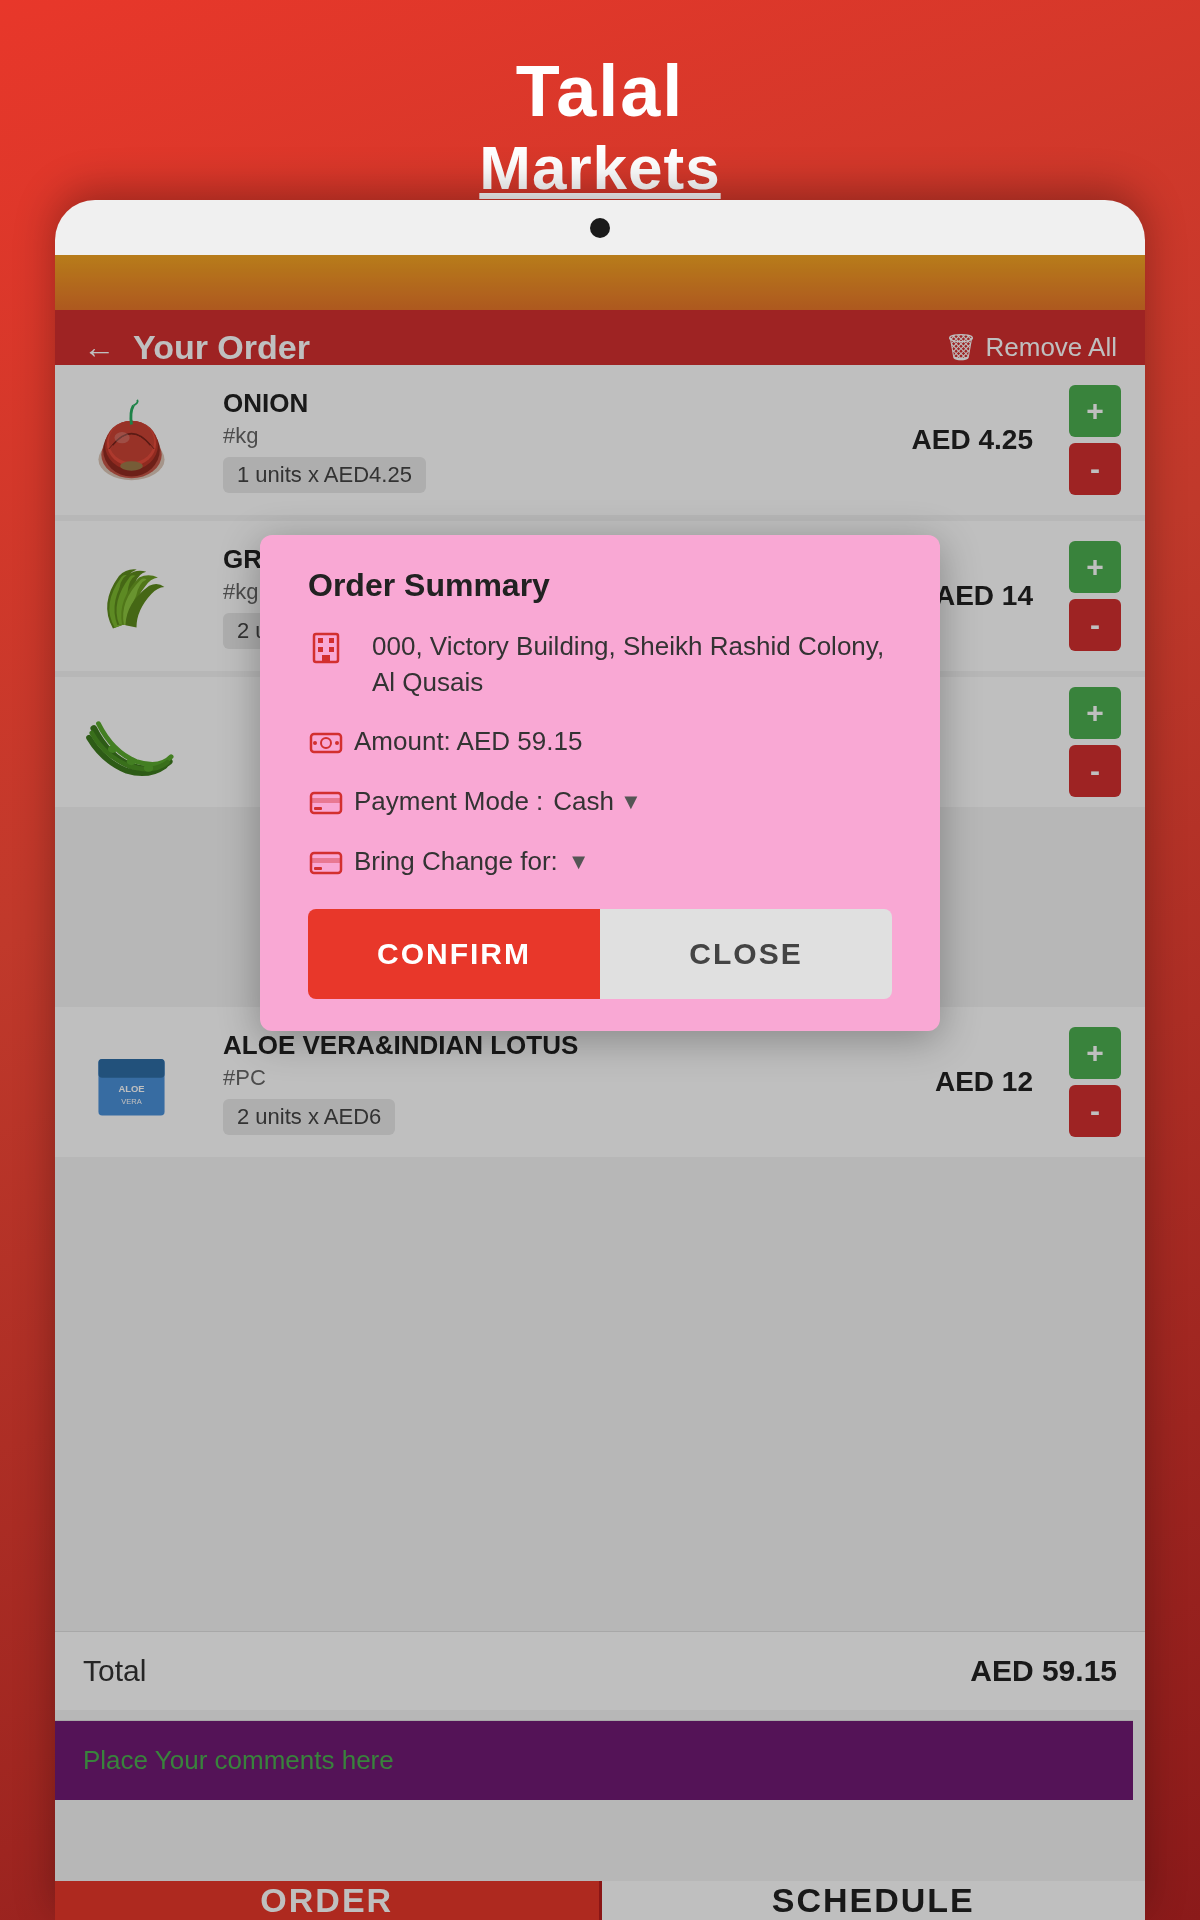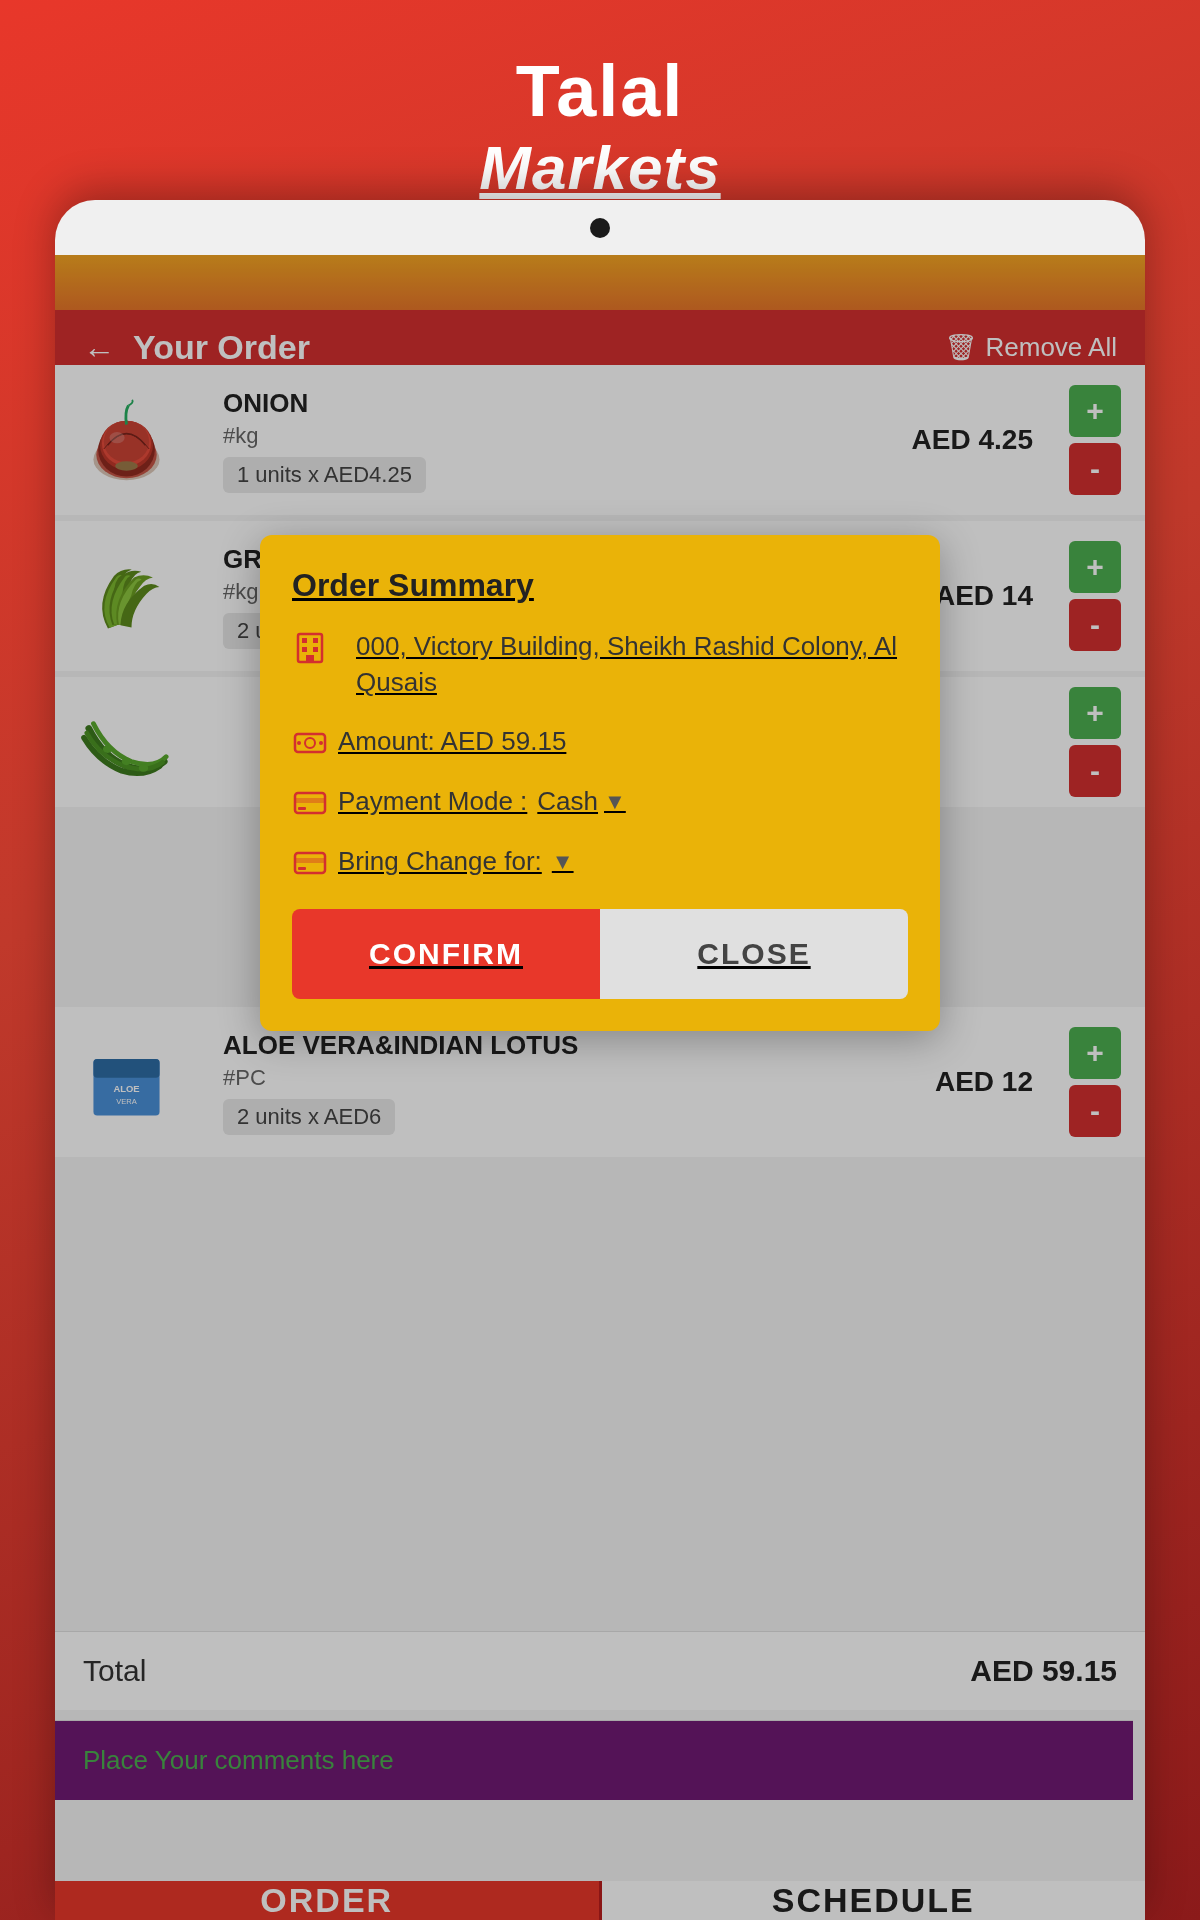--- a/index.html
+++ b/index.html
@@ -18,21 +18,20 @@
       padding: 50px 0 30px;
       color: white;
     }
     .app-title {
       font-size: 72px;
       font-weight: 900;
       letter-spacing: 2px;
     }
     .app-subtitle {
       font-size: 62px;
-      font-style: italic;
       font-weight: 600;
       text-decoration: underline;
       letter-spacing: 1px;
     }
 
     
     .device-frame {
       position: absolute;
       top: 200px;
       left: 55px;
@@ -116,21 +115,21 @@
       align-items: center;
       gap: 20px;
       position: relative;
     }
 
     .product-image {
       width: 100px;
       height: 90px;
       display: flex;
       align-items: center;
-      justify-content: flex-start;
+      justify-content: flex-end;
       flex-shrink: 0;
     }
 
     
     .onion-img {
       width: 95px;
       height: 85px;
     }
 
     .banana-img {
@@ -203,26 +202,25 @@
       bottom: 0;
       background: rgba(0,0,0,0.25);
       z-index: 50;
       display: flex;
       align-items: flex-start;
       justify-content: center;
       padding-top: 280px;
     }
 
     .modal-box {
-      background: #eab308;
+      background: #f9a8d4;
       border-radius: 12px;
-      padding: 32px 32px;
+      padding: 32px 48px;
       width: 680px;
       box-shadow: 0 8px 40px rgba(0,0,0,0.3);
-      text-decoration: underline;
     }
 
     .modal-title {
       font-size: 32px;
       font-weight: 700;
       color: #222;
       margin-bottom: 24px;
     }
 
     .modal-row {

